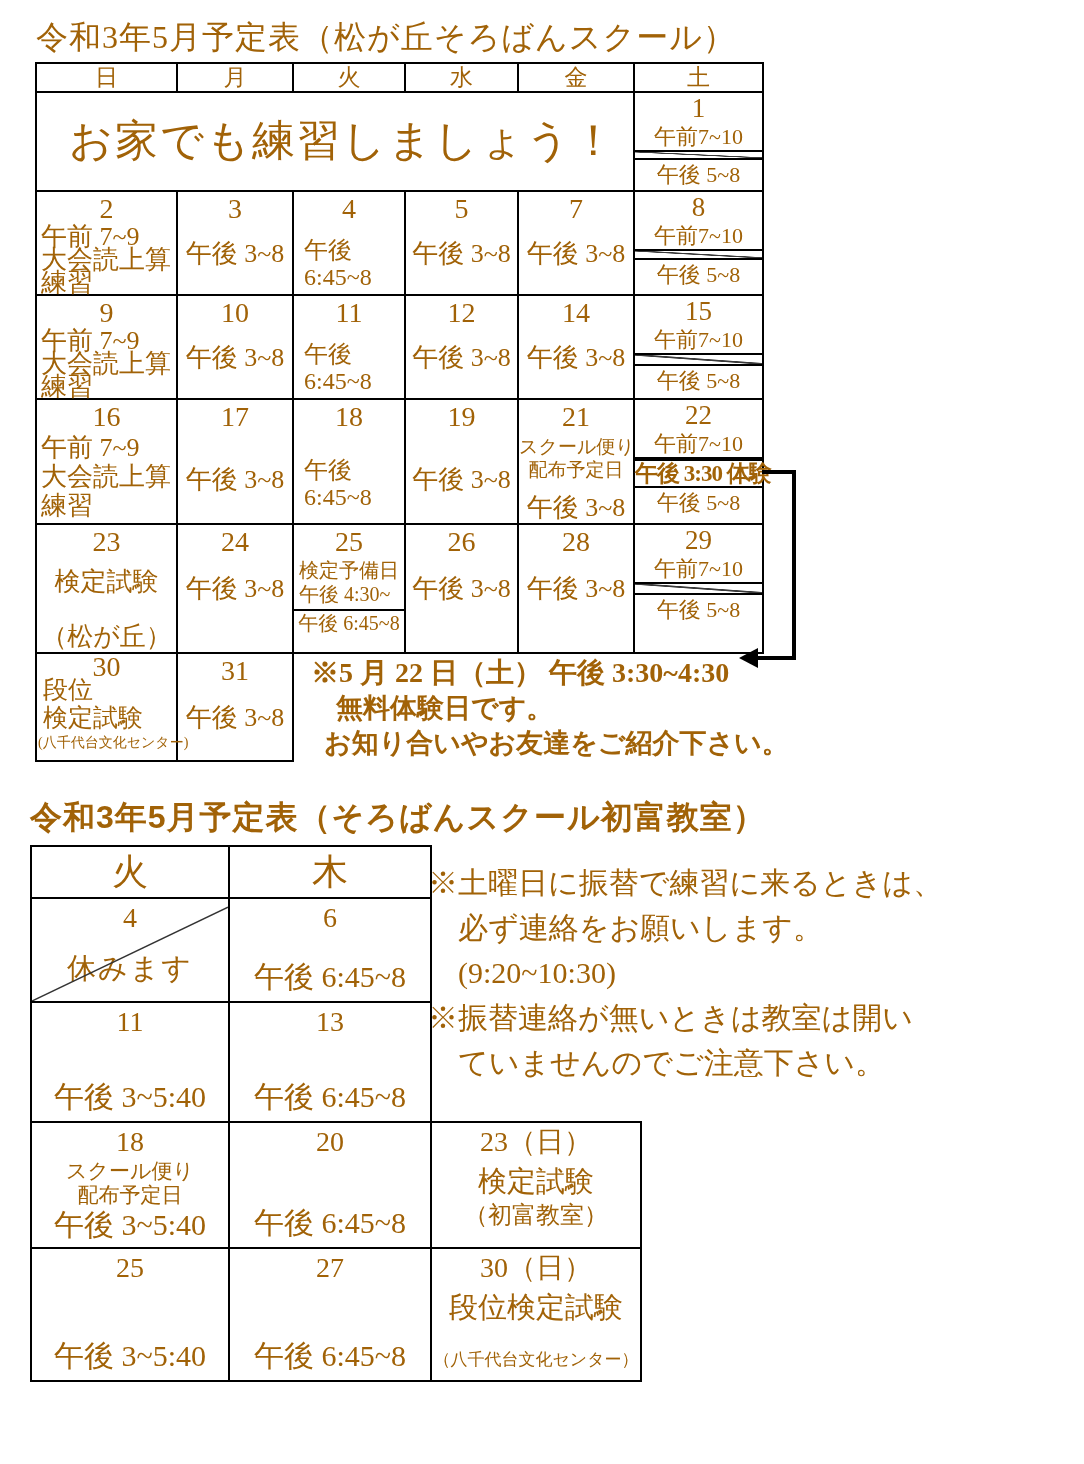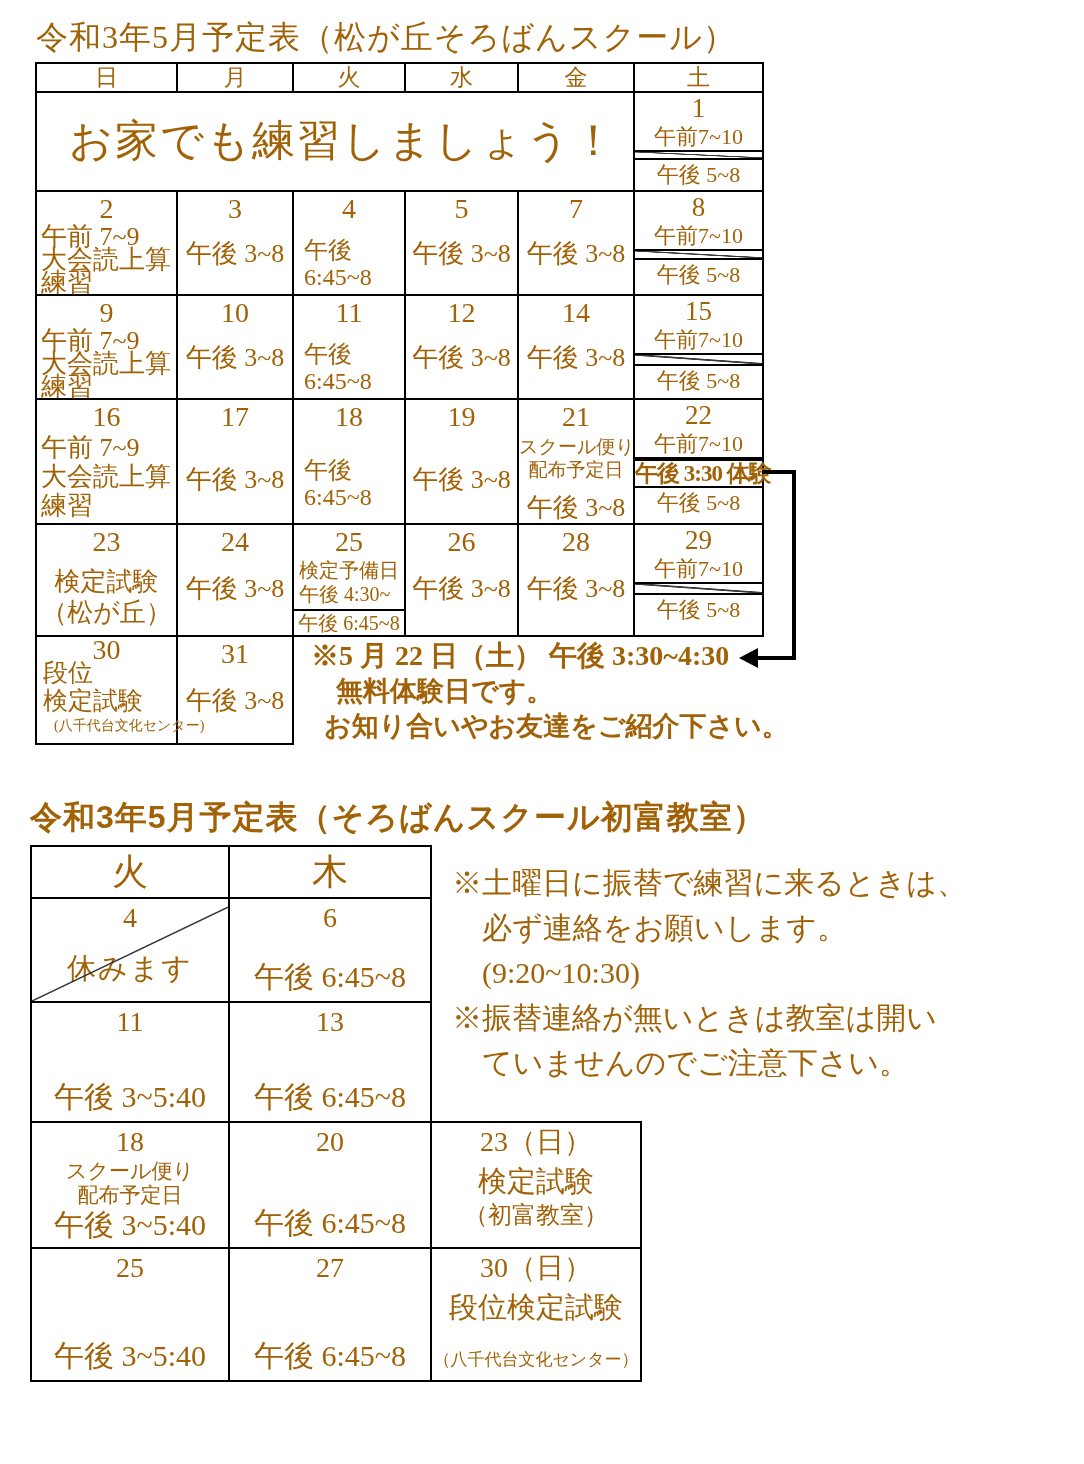--- a/index.html
+++ b/index.html
@@ -32,21 +32,21 @@
   tr.w3 .sl { line-height: 29px; }
   .time { font-size: 26px; line-height: 30px; text-align: center; margin-top: 14px; white-space: nowrap; }
   tr.w3 .time { margin-top: 32px; }
   tr.w4 .time, tr.w5 .time { margin-top: 16px; }
   .tl { font-size: 24px; line-height: 27px; padding-left: 10px; white-space: nowrap; }
   .tl.first { margin-top: 12px; }
   tr.w3 .tl.first { margin-top: 24px; }
   .sm  { font-size: 19px; line-height: 23px; text-align: center; white-space: nowrap; }
   .sm.first { margin-top: 2px; }
   .t21 { margin-top: 12px !important; }
-  .big { font-size: 26px; line-height: 31px; text-align: center; white-space: nowrap; }
+  .big { font-size: 26px; line-height: 31px; text-align: center; white-space: nowrap; margin-top: 24px; }
   .big.first { margin-top: 8px; }
   .sm2 { font-size: 20px; line-height: 24px; padding-left: 5px; white-space: nowrap; }
   .hline { border-top: 2px solid #000; margin-top: 3px; }
   .sub { font-size: 20px; line-height: 23px; text-align: center; padding-top: 1px; white-space: nowrap; }
   
   .satwrap { display: flex; flex-direction: column; width: 100%; }
   .sh97 { height: 97px; } .sh98 { height: 98px; } .sh100 { height: 100px; } .sh122 { height: 108px; }
   .sat-date { font-size: 27px; line-height: 31px; text-align: center; }
   .sat-am { font-size: 22px; line-height: 26px; text-align: center; white-space: nowrap; }
   .sat-diag {
@@ -57,21 +57,21 @@
   .sat-taiken {
     border-bottom: 2px solid #000; font-weight: bold; font-size: 23px;
     line-height: 25px; text-align: center; white-space: nowrap; letter-spacing: -1px;
   }
   .sat-pm { flex: 1; display: flex; align-items: center; justify-content: center;
     font-size: 22px; white-space: nowrap; }
   
   .d30-date { font-size: 28px; line-height: 26px; text-align: center; }
   .d30-l1 { font-size: 25px; line-height: 26px; padding-left: 6px; margin-top: -3px; }
   .d30-l2 { font-size: 25px; line-height: 30px; padding-left: 6px; }
-  .d30-l3 { font-size: 14px; line-height: 20px; padding-left: 17px; white-space: nowrap; }
+  .d30-l3 { font-size: 14px; line-height: 20px; padding-left: 1px; white-space: nowrap; }
   
   .cal1 td.notecell { border: none; }
   .note1 { font-weight: bold; font-size: 28px; line-height: 37px; padding-left: 17px; white-space: nowrap; }
   .note2 { font-weight: bold; font-size: 27px; line-height: 34px; padding-left: 42px; white-space: nowrap; }
   .note3 { font-weight: bold; font-size: 27px; line-height: 36px; padding-left: 30px; white-space: nowrap; }
 
   
   .arrow-seg { position: absolute; background: #000; }
   .arrow-head {
     position: absolute; width: 0; height: 0;
@@ -96,21 +96,21 @@
   .g-small { font-family: "Liberation Sans", "DejaVu Sans", sans-serif;
     font-size: 21px; line-height: 24px; text-align: center; white-space: nowrap; }
   .g-big { font-family: "Liberation Sans", "DejaVu Sans", sans-serif;
     font-size: 29px; line-height: 36px; text-align: center; white-space: nowrap; margin-top: 4px; }
   .g-mid { font-family: "Liberation Sans", "DejaVu Sans", sans-serif;
     font-size: 24px; line-height: 32px; text-align: center; white-space: nowrap; }
   .g-tiny { font-family: "Liberation Sans", "DejaVu Sans", sans-serif;
     font-size: 17px; line-height: 24px; text-align: center; white-space: nowrap; }
 
   
-  .sidenotes { position: absolute; left: 452px; top: 860px; width: 632px;
+  .sidenotes { position: absolute; left: 428px; top: 860px; width: 632px;
     font-size: 30px; line-height: 45px; }
   .sidenotes .indent { padding-left: 30px; }
   .sidenotes div { white-space: nowrap; }
 </style>
 </head>
 <body>
 
 <div class="canvas">
 
   <div class="title1">令和3年5月予定表（松が丘そろばんスクール）</div>

